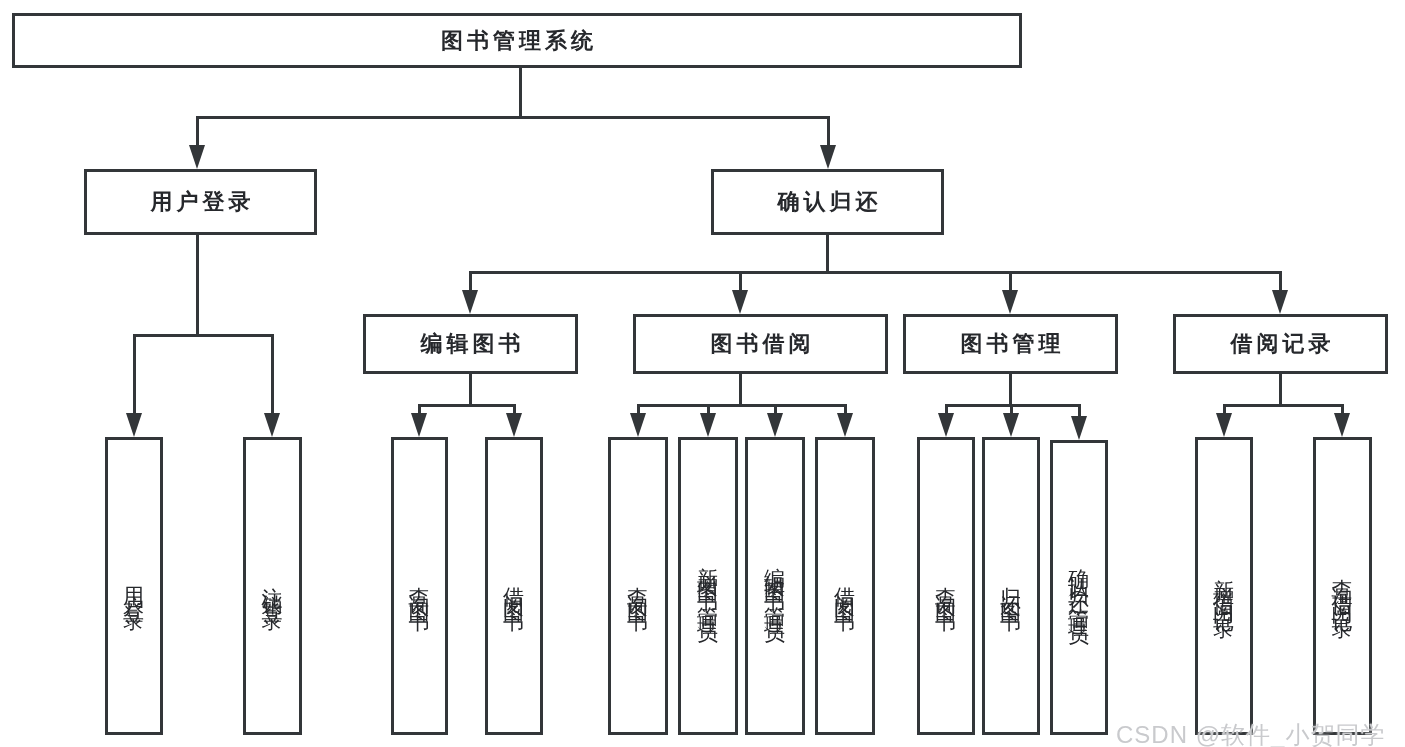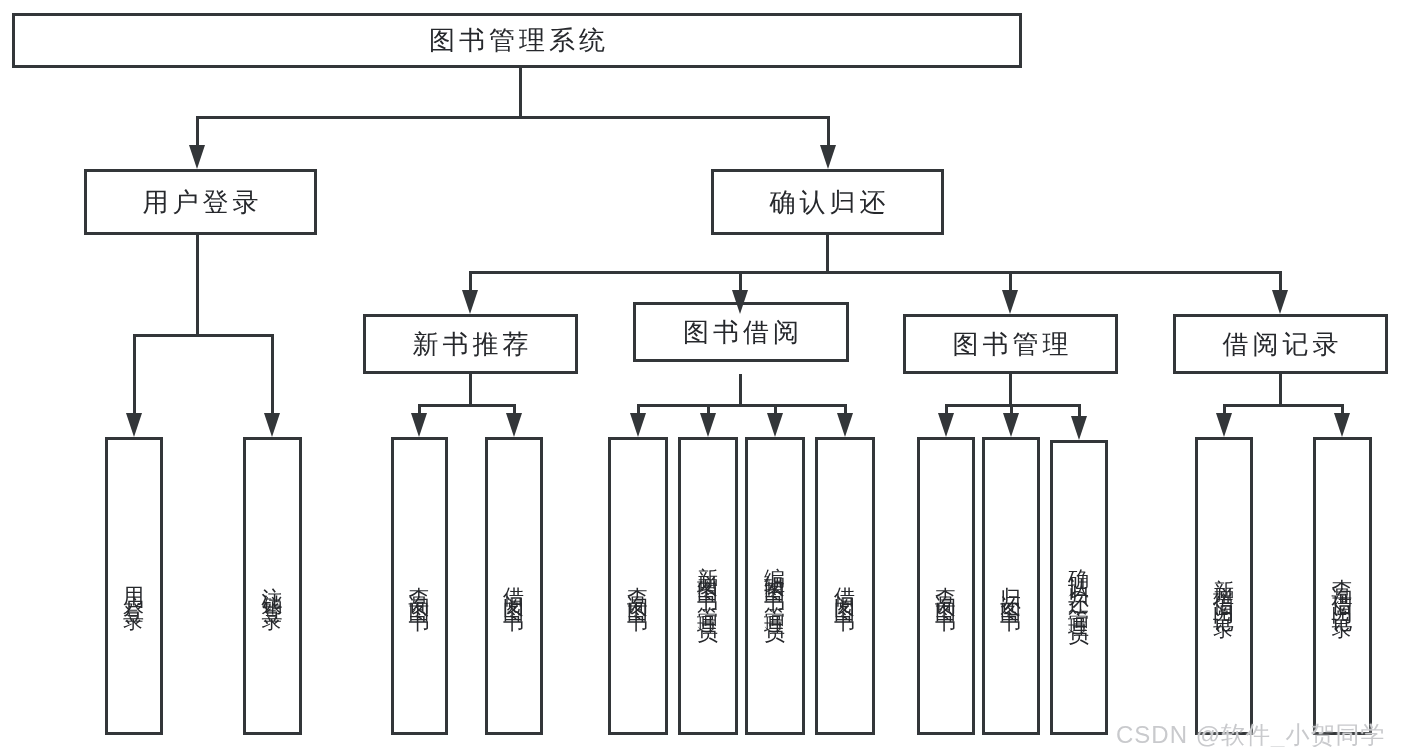--- a/index.html
+++ b/index.html
@@ -6,21 +6,21 @@
   .canvas {
     position:relative; width:1405px; height:747px; background:#ffffff;
     font-family:"Liberation Sans", sans-serif; overflow:hidden;
   }
   .box {
     position:absolute; box-sizing:border-box;
     border:3px solid #333639; background:#ffffff;
     display:flex; align-items:center; justify-content:center;
     color:#26282c;
   }
-  .h-lbl { font-size:26px; letter-spacing:4px; white-space:nowrap; text-indent:4px; }
+  .h-lbl { font-size:22px; letter-spacing:4px; white-space:nowrap; text-indent:4px;font-weight:bold; }
   .v-lbl {
     writing-mode:vertical-rl; text-orientation:upright;
     font-size:21px; letter-spacing:8px; line-height:1;
   }
   .vl { position:absolute; width:3px; background:#333639; }
   .hl { position:absolute; height:3px; background:#333639; }
   .arr {
     position:absolute; width:0; height:0;
     border-left:8px solid transparent; border-right:8px solid transparent;
     border-top:24px solid #333639;
@@ -41,23 +41,23 @@
   </div>
 
   <div class="box" style="left:84px;top:169px;width:233px;height:66px">
     <span class="h-lbl">用户登录</span>
   </div>
   <div class="box" style="left:711px;top:169px;width:233px;height:66px">
     <span class="h-lbl">确认归还</span>
   </div>
 
   <div class="box" style="left:363px;top:314px;width:215px;height:60px">
-    <span class="h-lbl">新书推荐</span>
+    <span class="h-lbl">编辑图书</span>
   </div>
-  <div class="box" style="left:633px;top:302px;width:216px;height:60px">
+  <div class="box" style="left:633px;top:314px;width:255px;height:60px">
     <span class="h-lbl">图书借阅</span>
   </div>
   <div class="box" style="left:903px;top:314px;width:215px;height:60px">
     <span class="h-lbl">图书管理</span>
   </div>
   <div class="box" style="left:1173px;top:314px;width:215px;height:60px">
     <span class="h-lbl">借阅记录</span>
   </div>
 
   <div class="box" style="left:105px;top:437px;width:58px;height:298px">

